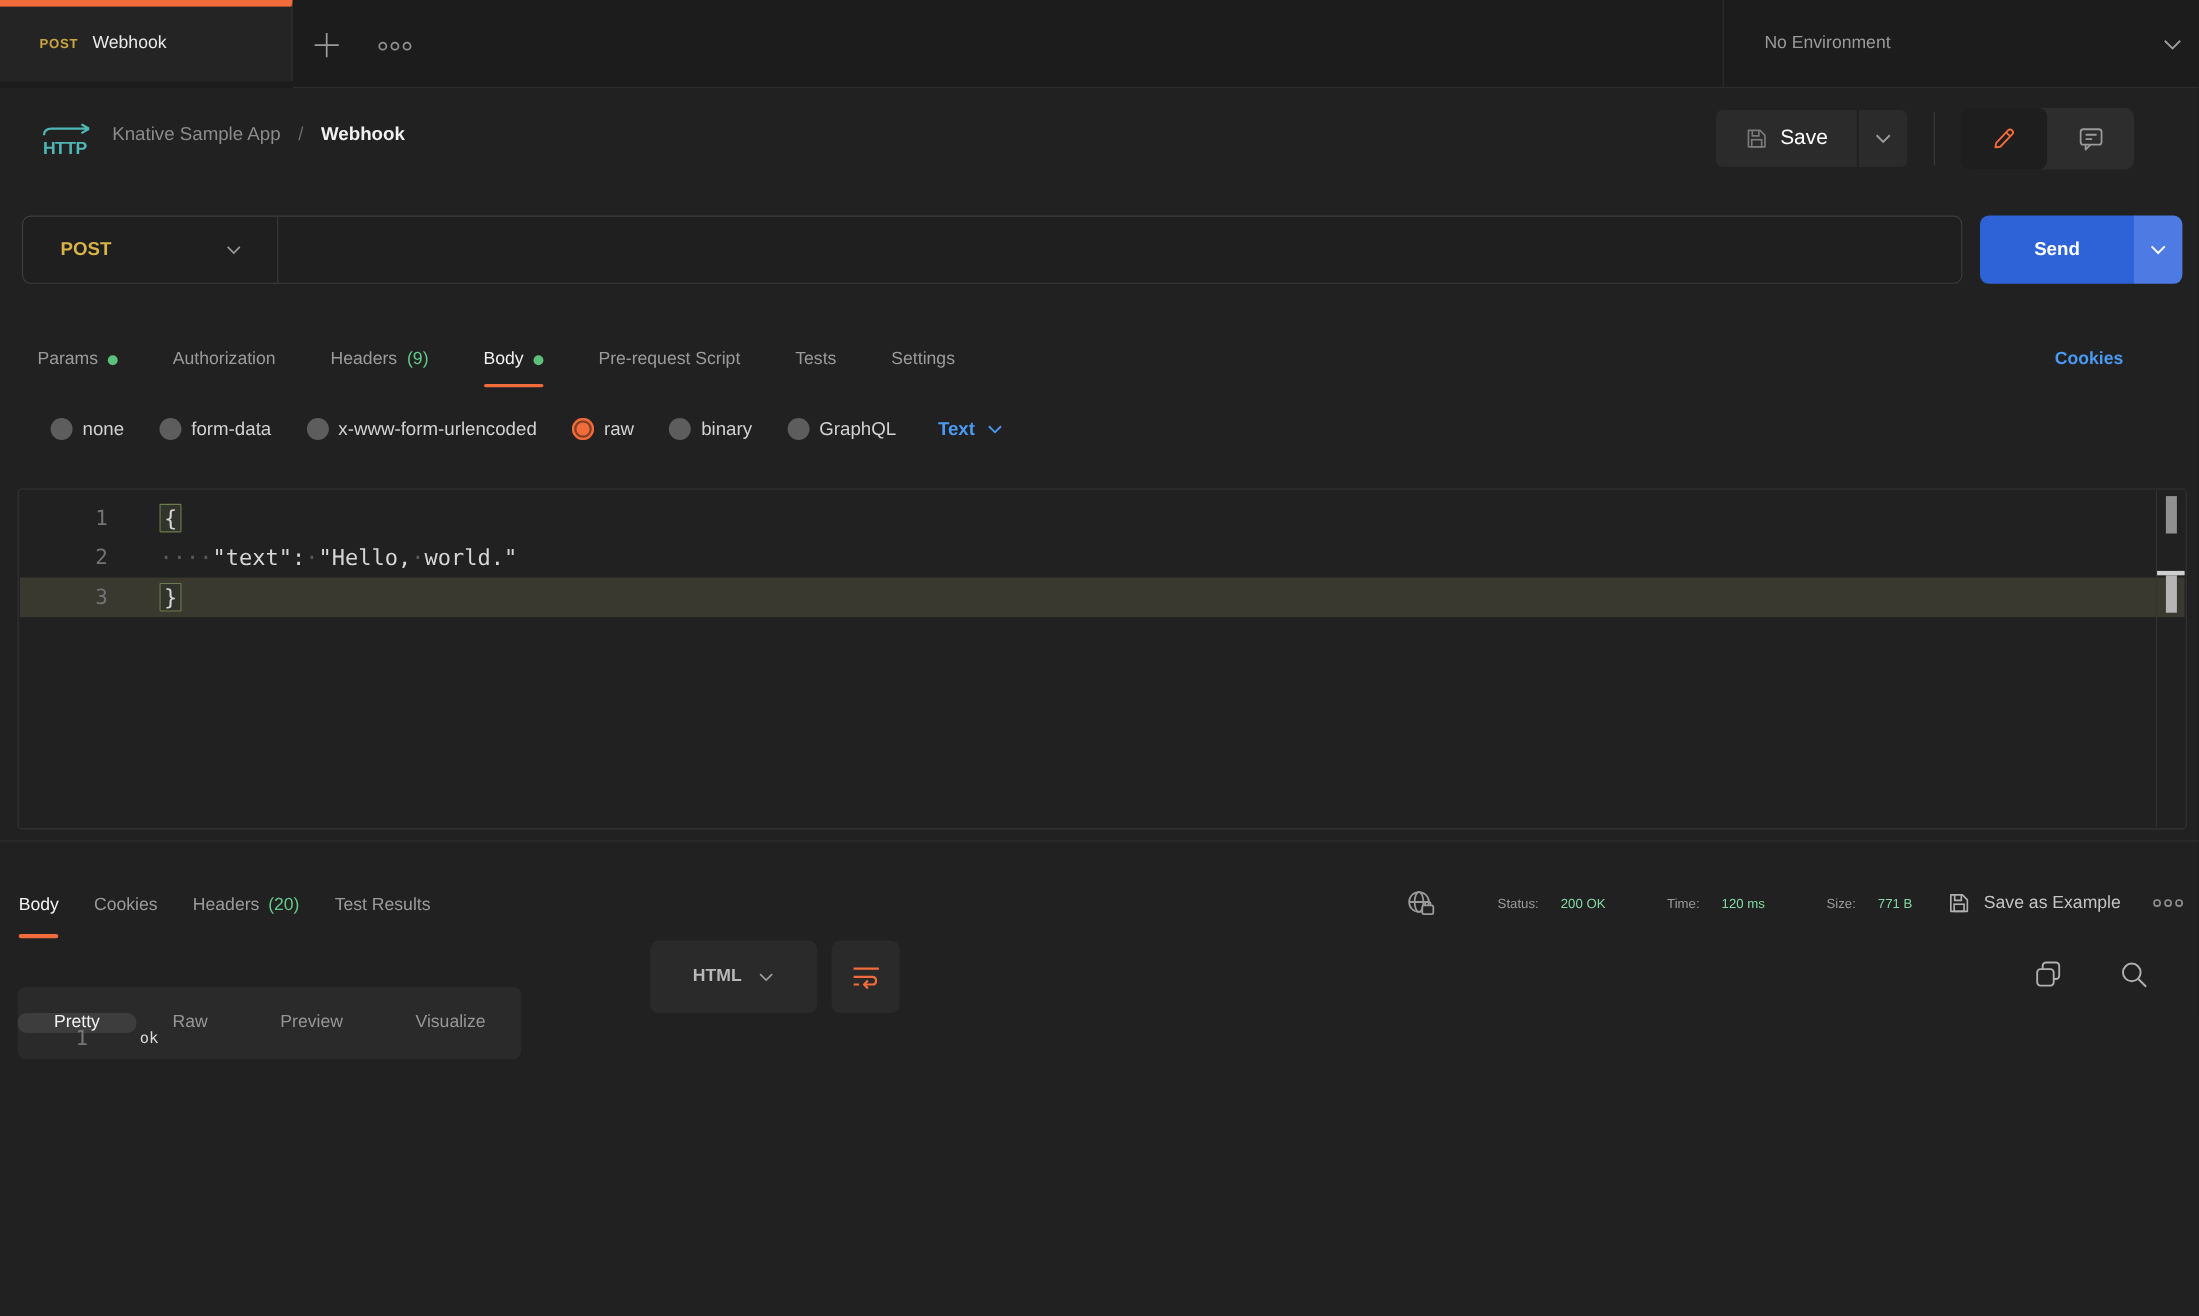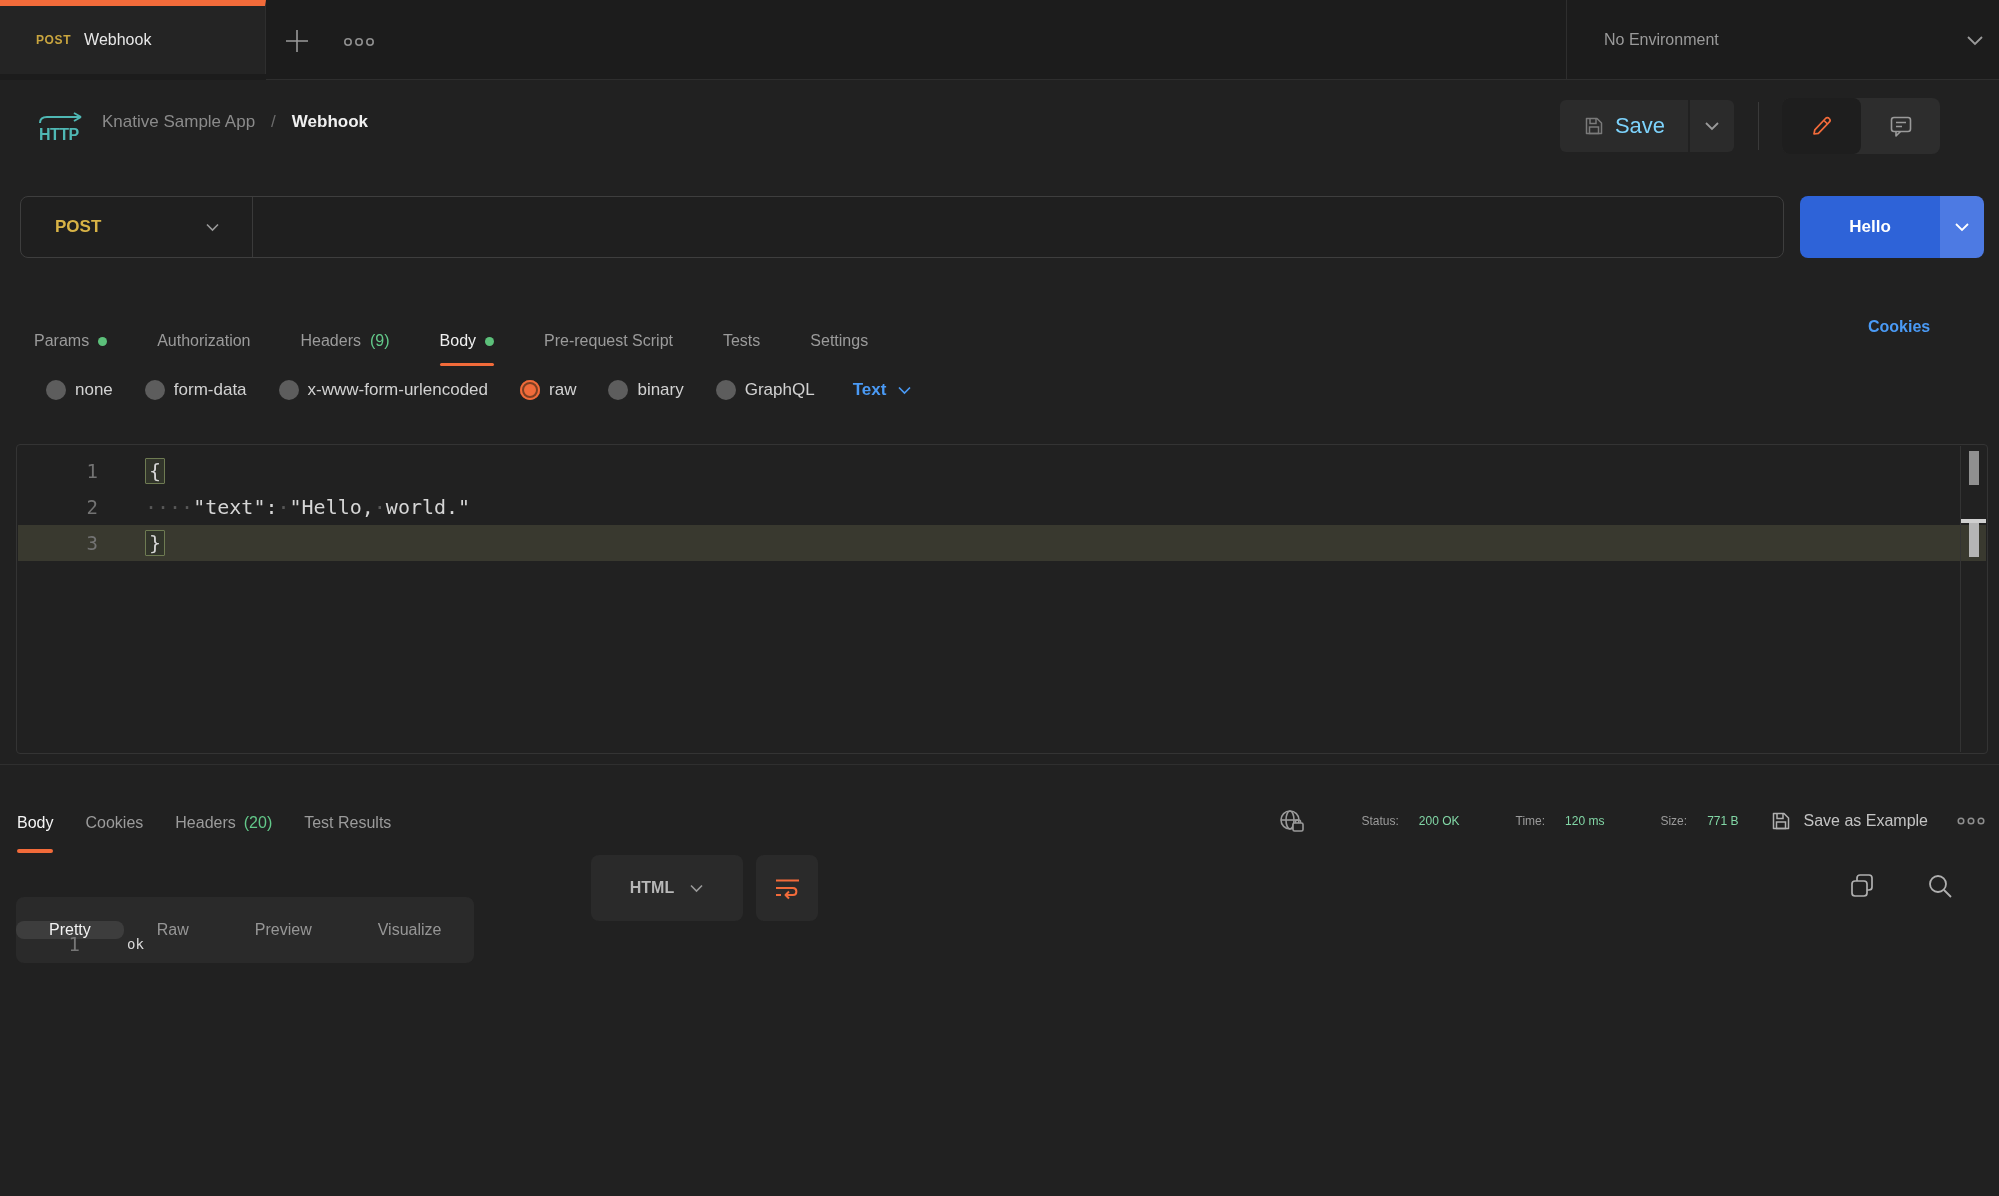--- a/index.html
+++ b/index.html
@@ -22,21 +22,21 @@
       align-items:center;justify-content:space-between;cursor:pointer;}
   .env-label{font-size:16px;color:#9a9a9a;}
 
   
   .crumbs{position:absolute;left:36px;top:112px;height:44px;display:flex;align-items:flex-start;gap:16px;}
   .crumb-col{font-size:17px;color:#8b8b8b;cursor:pointer;}
   .crumb-sep{font-size:17px;color:#6b6b6b;}
   .crumb-req{font-size:17px;font-weight:bold;color:#f0f0f0;}
   .save-btn{position:absolute;left:1560px;top:100px;width:128px;height:52px;background:#2b2b2b;
       border-radius:6px 0 0 6px;display:flex;align-items:center;justify-content:center;gap:10px;cursor:pointer;}
-  .save-label{font-size:22px;color:#7dd3fc;}
+  .save-label{font-size:19px;color:#ffffff;}
   .save-chev{position:absolute;left:1690px;top:100px;width:44px;height:52px;background:#2b2b2b;
       border-radius:0 6px 6px 0;display:flex;align-items:center;justify-content:center;cursor:pointer;}
   .hdr-divider{position:absolute;left:1758px;top:102px;width:1px;height:48px;background:#3a3a3a;}
   .icon-group{position:absolute;left:1782px;top:98px;width:158px;height:56px;background:#2d2d2d;
       border-radius:8px;display:flex;}
   .edit-cell{width:79px;height:56px;background:#1e1e1e;border-radius:8px;display:flex;
       align-items:center;justify-content:center;cursor:pointer;}
   .comment-cell{width:79px;height:56px;display:flex;align-items:center;justify-content:center;cursor:pointer;}
 
   
@@ -47,21 +47,21 @@
   .method-label{font-size:17px;font-weight:bold;color:#d8b346;}
   .method-chev{margin-left:auto;margin-right:32px;}
   .url-value{flex:1;display:flex;align-items:center;padding-left:23px;font-size:17px;color:#e4e4e4;cursor:text;}
   .send-main{position:absolute;left:1800px;top:196px;width:140px;height:62px;background:#2e63d8;
       border-radius:8px 0 0 8px;display:flex;align-items:center;justify-content:center;cursor:pointer;}
   .send-label{font-size:17px;font-weight:bold;color:#ffffff;}
   .send-chev{position:absolute;left:1940px;top:196px;width:44px;height:62px;background:#4d7ae3;
       border-radius:0 8px 8px 0;display:flex;align-items:center;justify-content:center;cursor:pointer;}
 
   
-  .req-tabs{position:absolute;left:34px;top:316px;height:50px;display:flex;gap:50px;}
+  .req-tabs{position:absolute;left:34px;top:302px;height:50px;display:flex;gap:50px;}
   .rtab{position:relative;display:flex;align-items:center;gap:9px;font-size:16px;color:#9b9b9b;cursor:pointer;}
   .rtab.active{color:#f0f0f0;}
   .rtab.active::after{content:"";position:absolute;left:0;right:0;bottom:0;height:3px;background:#f26b3a;border-radius:2px;}
   .gdot{width:9px;height:9px;border-radius:50%;background:#5cc07a;}
   .badge-green{color:#63c98a;}
   .cookies-link{position:absolute;left:1868px;top:302px;height:50px;display:flex;align-items:center;
       font-size:16px;font-weight:bold;color:#4a9af5;cursor:pointer;}
 
   
   .mode-row{position:absolute;left:46px;top:370px;height:40px;display:flex;align-items:center;gap:32px;}
@@ -195,21 +195,21 @@
 
   <div class="url-box">
     <div class="method-select">
       <span class="method-label">POST</span>
       <svg class="method-chev" width="15" height="9" viewBox="0 0 15 9">
         <path d="M2 1.5 L7.5 7 L13 1.5" stroke="#9a9a9a" stroke-width="1.6" fill="none"></path>
       </svg>
     </div>
   </div>
   <div class="send-main">
-    <span class="send-label">Hello</span>
+    <span class="send-label">Send</span>
   </div>
   <div class="send-chev">
     <svg width="16" height="10" viewBox="0 0 16 10">
       <path d="M2 2 L8 8 L14 2" stroke="#ffffff" stroke-width="1.8" fill="none"></path>
     </svg>
   </div>
 
   <div class="req-tabs">
     <div class="rtab">
       <span>Params</span>

